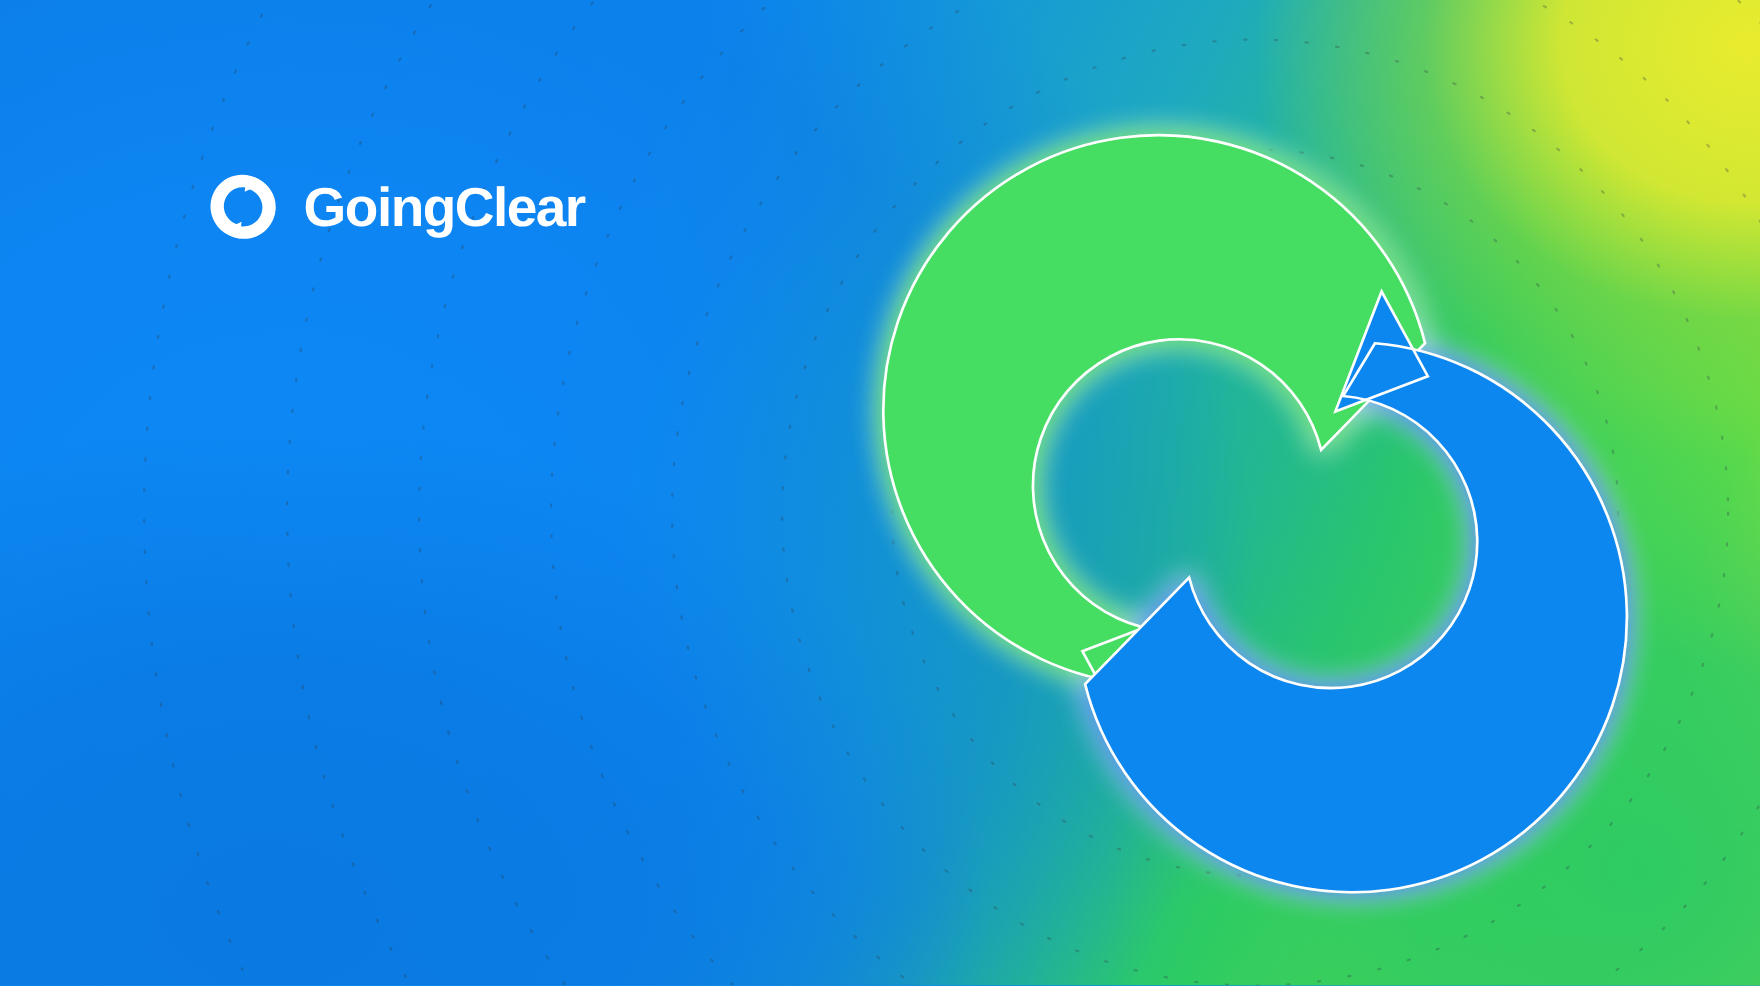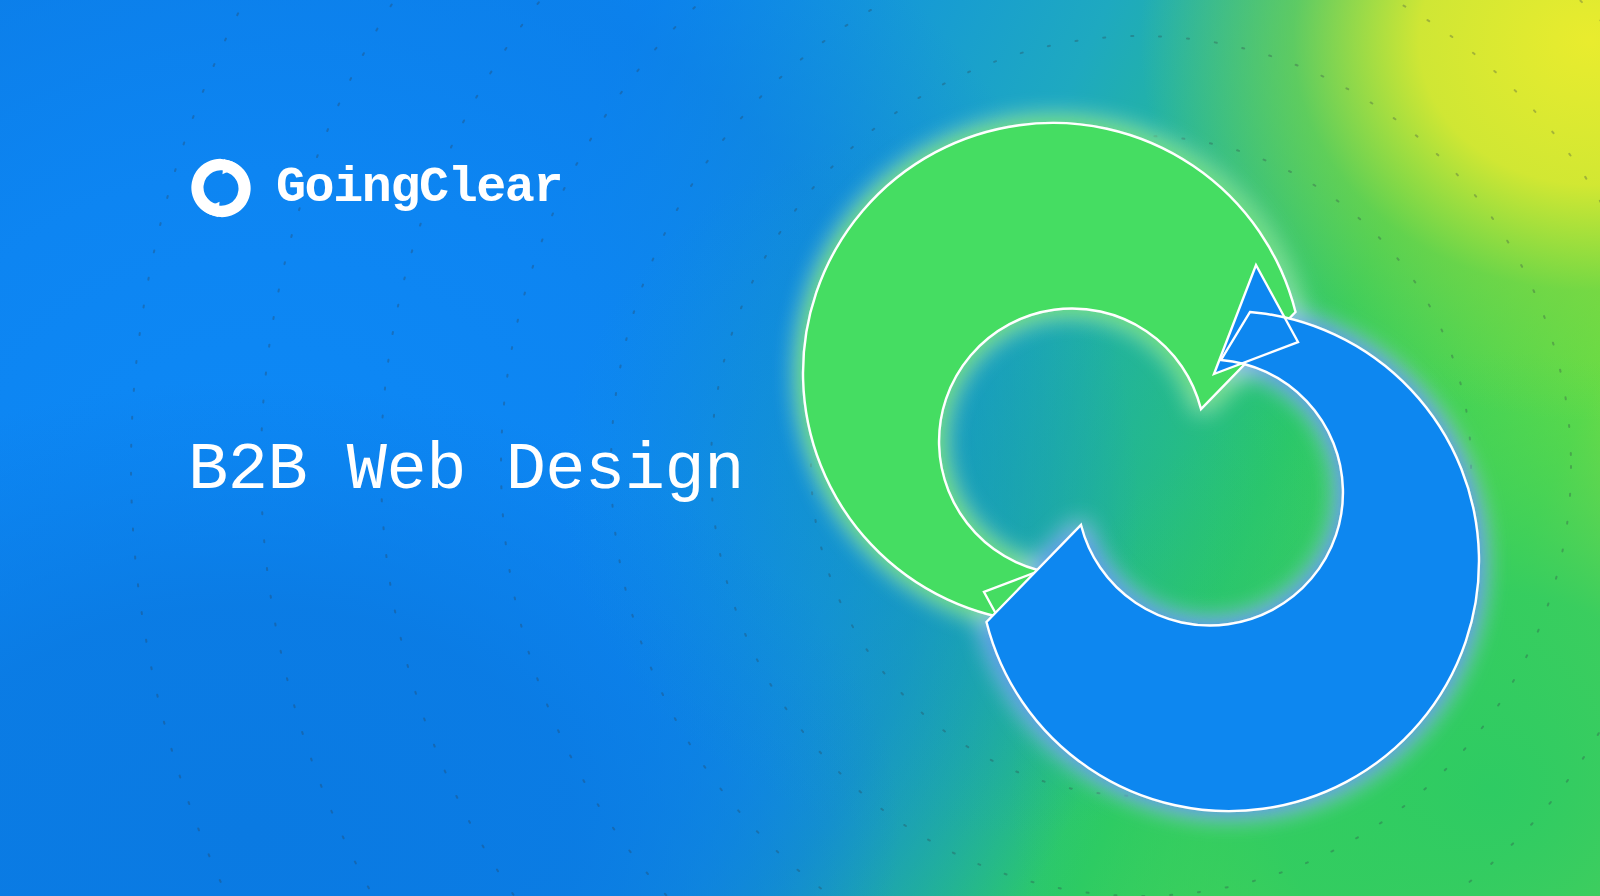--- a/index.html
+++ b/index.html
@@ -5,21 +5,21 @@
   html, body {
     margin: 0;
     padding: 0;
     background: #0d86f0;
   }
   #stage {
     position: relative;
     width: 1600px;
     height: 896px;
     overflow: hidden;
-    font-family: Liberation Mono, monospace;
+    font-family: Liberation Sans, sans-serif;
   }
 
   
   .bg-base {
     position: absolute;
     inset: 0;
     background: linear-gradient(115deg, #0b82ee 0%, #0b86f2 32%, #1ea9c0 55%, #2dcb63 74%, #63dc46 88%, #d9e633 100%);
   }
   .bg-blob-yellow {
     position: absolute;
@@ -163,21 +163,20 @@
         L 53.5 27.0
         A 24 24 0 1 1 29.2 62.2
         Z"></path>
 
       <path fill="#ffffff" d="M 52.0 31.0 L 67.0 24.0 L 54.2 9.5 Z"></path>
     </svg>
     <span class="logo-word">GoingClear</span>
   </div>
 
   <h1 class="headline">
-    <span class="line">B2B Web Design</span>
   </h1>
 
   <div class="hero-graphic">
     <svg width="610" height="610" viewBox="0 0 610 610">
       <defs>
         <filter id="heroGlow" x="-45%" y="-45%" width="190%" height="190%">
           <feGaussianBlur stdDeviation="13" result="b"></feGaussianBlur>
           <feMerge>
             <feMergeNode in="b"></feMergeNode>
             <feMergeNode in="b"></feMergeNode>

